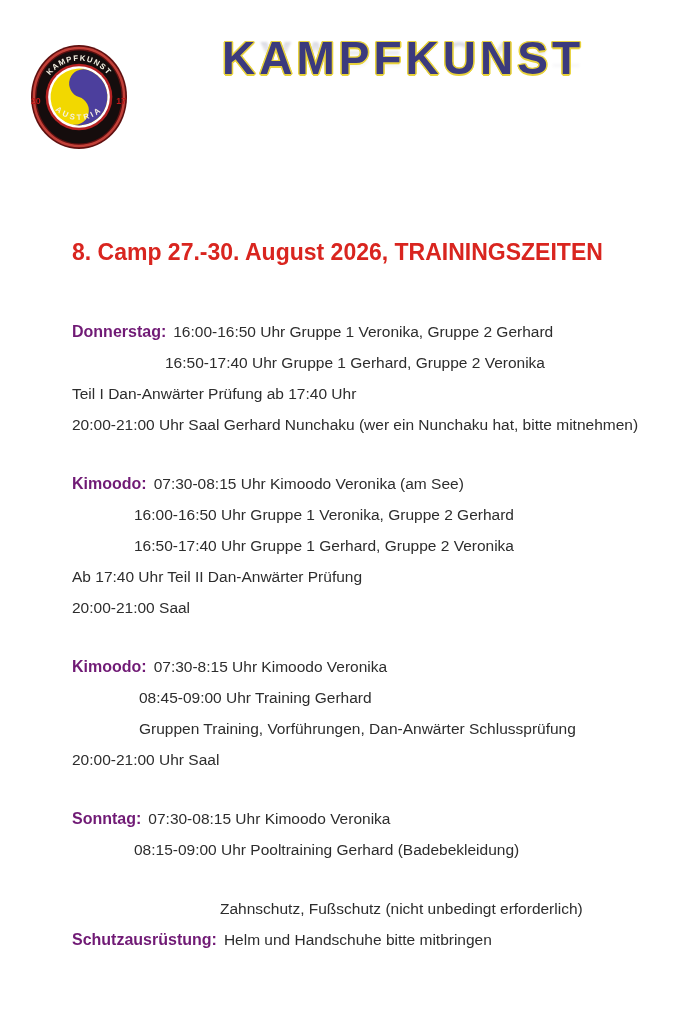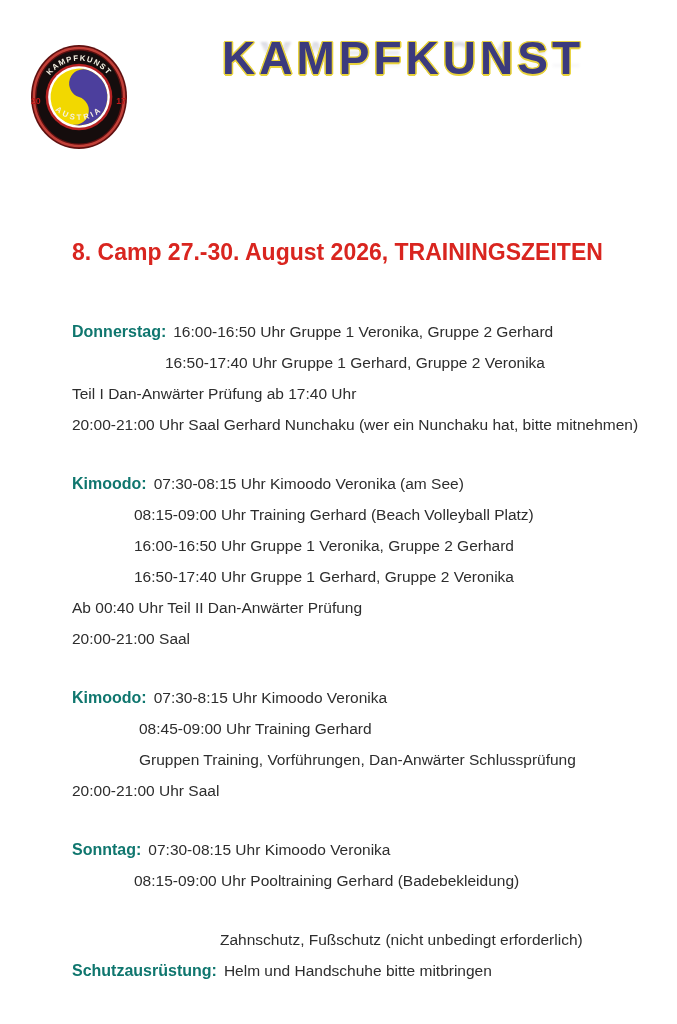--- a/index.html
+++ b/index.html
@@ -72,21 +72,21 @@
   .heading{
     margin:52px 0 0 72px;
     font-size:23px;font-weight:bold;line-height:28px;
     color:var(--heading-red);
     white-space:nowrap;
   }
   
   .schedule{margin:50px 0 0 72px;font-size:15.5px;}
   .section{margin-bottom:28px;}
   .row{line-height:31px;white-space:nowrap;}
-  .day{font-weight:bold;font-size:16px;margin-right:7px;color:#0f766e;}
+  .day{font-weight:bold;font-size:16px;margin-right:7px;color:#701a75;}
   .ind-93{padding-left:93px;}
   .ind-62{padding-left:62px;}
   .ind-67{padding-left:67px;}
   .ind-148{padding-left:148px;}
 </style>
 </head>
 <body>
 
 <div class="page">
 
@@ -137,24 +137,23 @@
       </div>
       <div class="row ind-93">16:50-17:40 Uhr Gruppe 1 Gerhard, Gruppe 2 Veronika</div>
       <div class="row">Teil I Dan-Anwärter Prüfung ab 17:40 Uhr</div>
       <div class="row">20:00-21:00 Uhr Saal Gerhard Nunchaku (wer ein Nunchaku hat, bitte mitnehmen)</div>
     </div>
 
     <div class="section">
       <div class="row">
         <span class="day">Kimoodo:</span><span>07:30-08:15 Uhr Kimoodo Veronika (am See)</span>
       </div>
-      <div class="row ind-62">08:15-09:00 Uhr Training Gerhard (Beach Volleyball Platz)</div>
       <div class="row ind-62">16:00-16:50 Uhr Gruppe 1 Veronika, Gruppe 2 Gerhard</div>
       <div class="row ind-62">16:50-17:40 Uhr Gruppe 1 Gerhard, Gruppe 2 Veronika</div>
-      <div class="row">Ab 00:40 Uhr Teil II Dan-Anwärter Prüfung</div>
+      <div class="row">Ab 17:40 Uhr Teil II Dan-Anwärter Prüfung</div>
       <div class="row">20:00-21:00 Saal</div>
     </div>
 
     <div class="section">
       <div class="row">
         <span class="day">Kimoodo:</span><span>07:30-8:15 Uhr Kimoodo Veronika</span>
       </div>
       <div class="row ind-67">08:45-09:00 Uhr Training Gerhard</div>
       <div class="row ind-67">Gruppen Training, Vorführungen, Dan-Anwärter Schlussprüfung</div>
       <div class="row">20:00-21:00 Uhr Saal</div>

